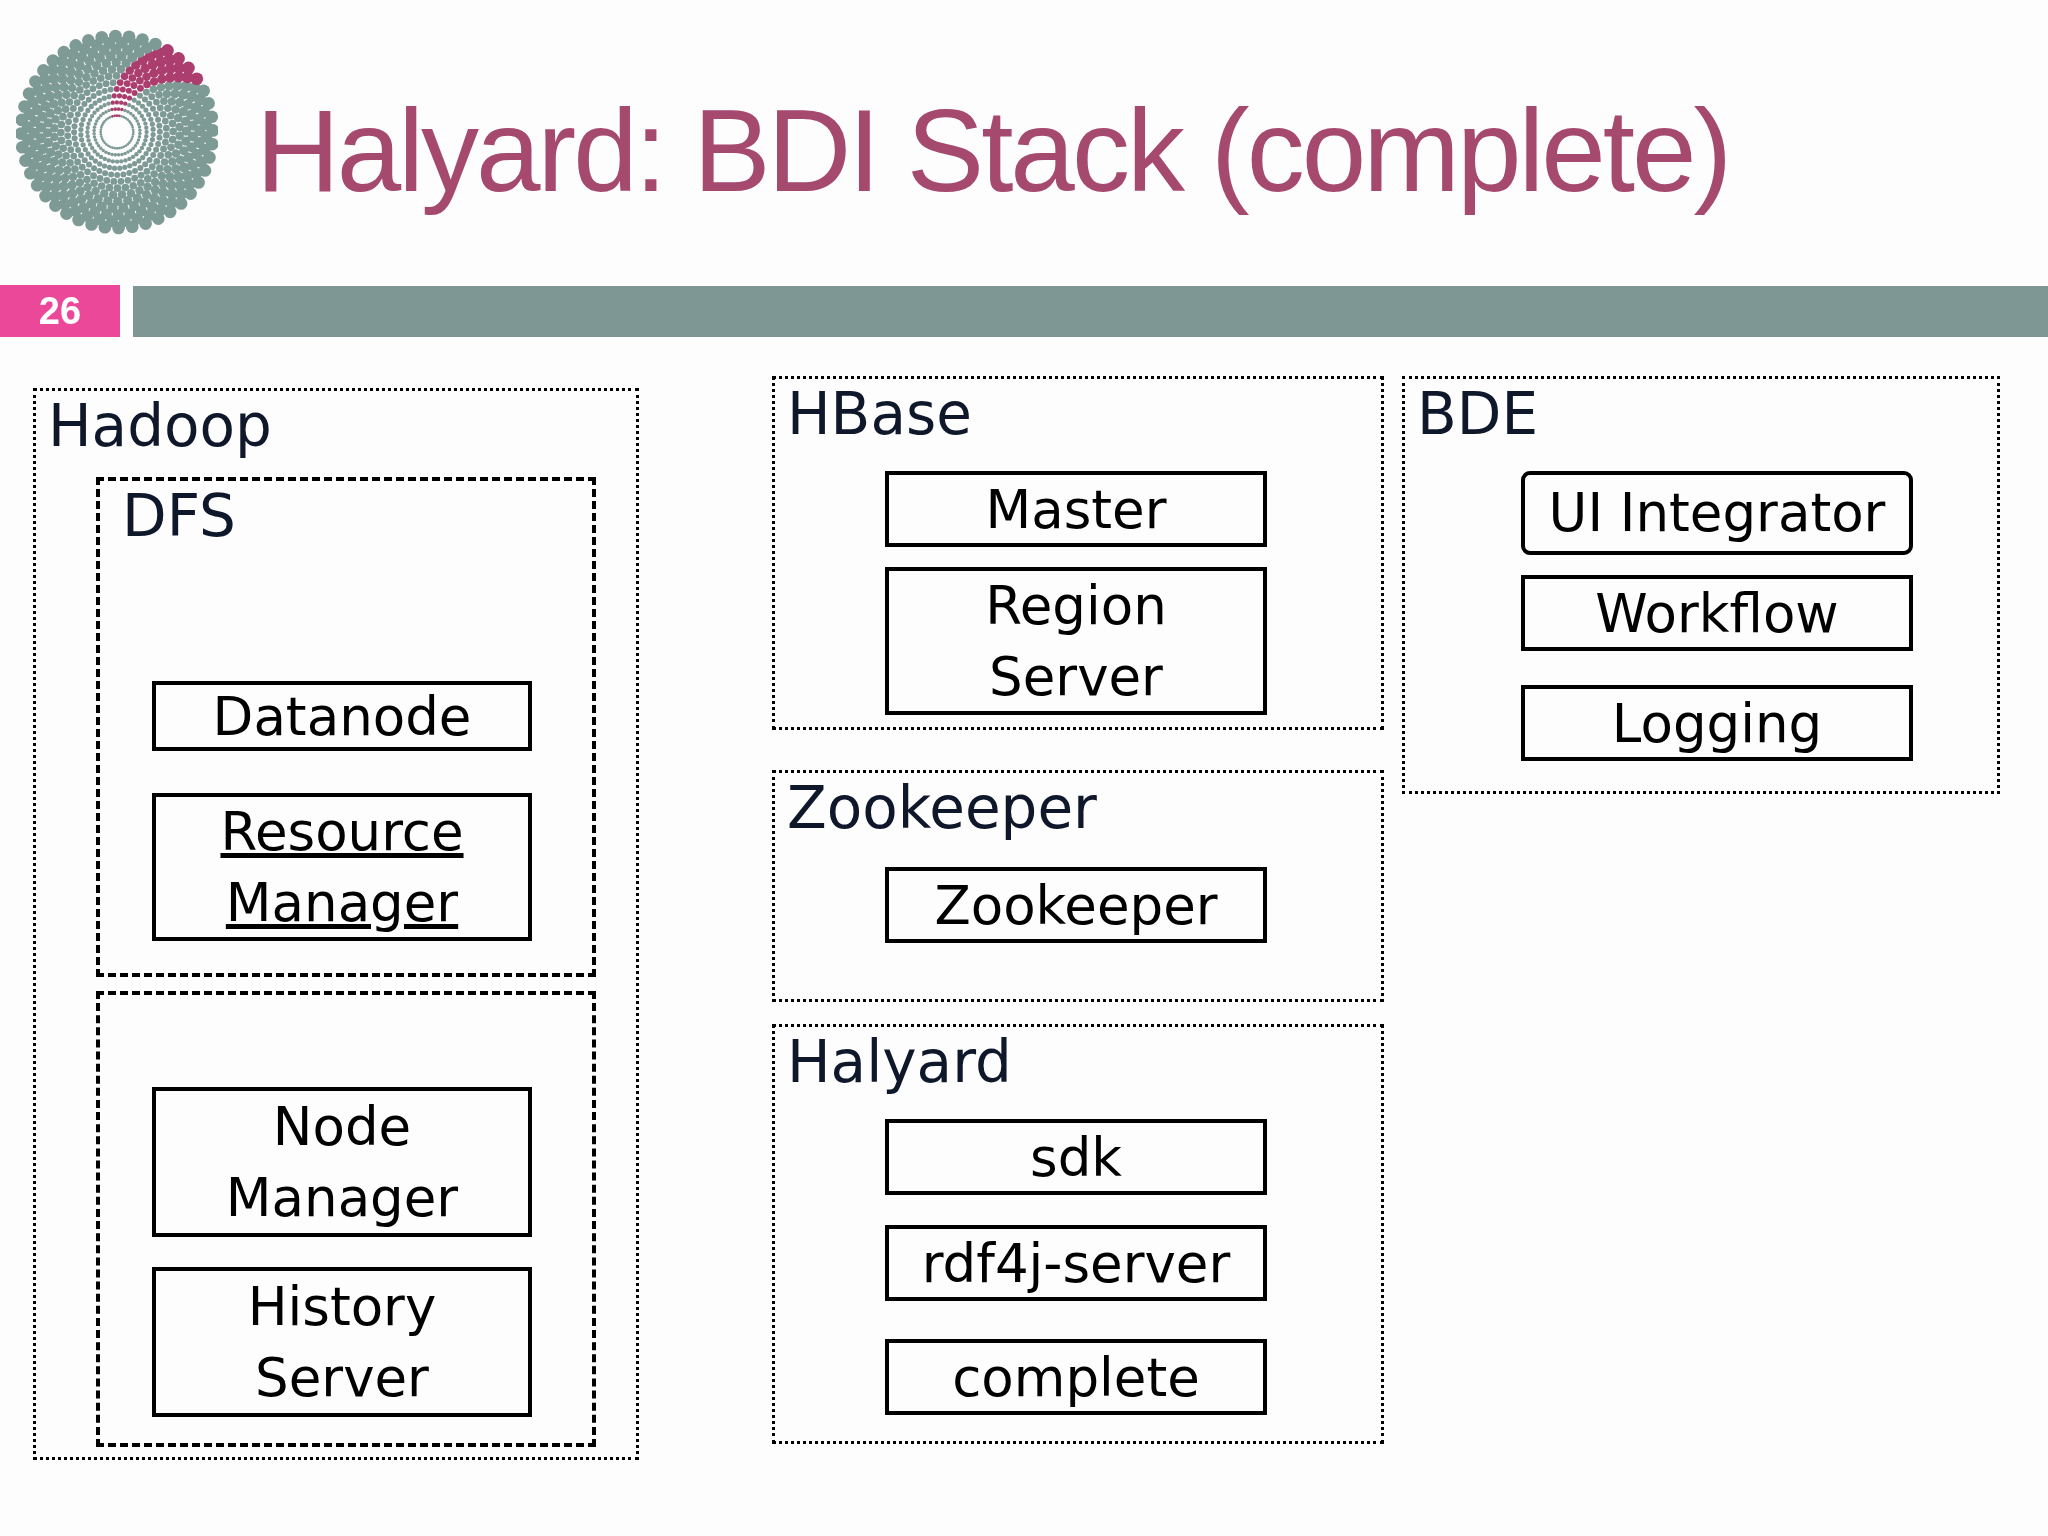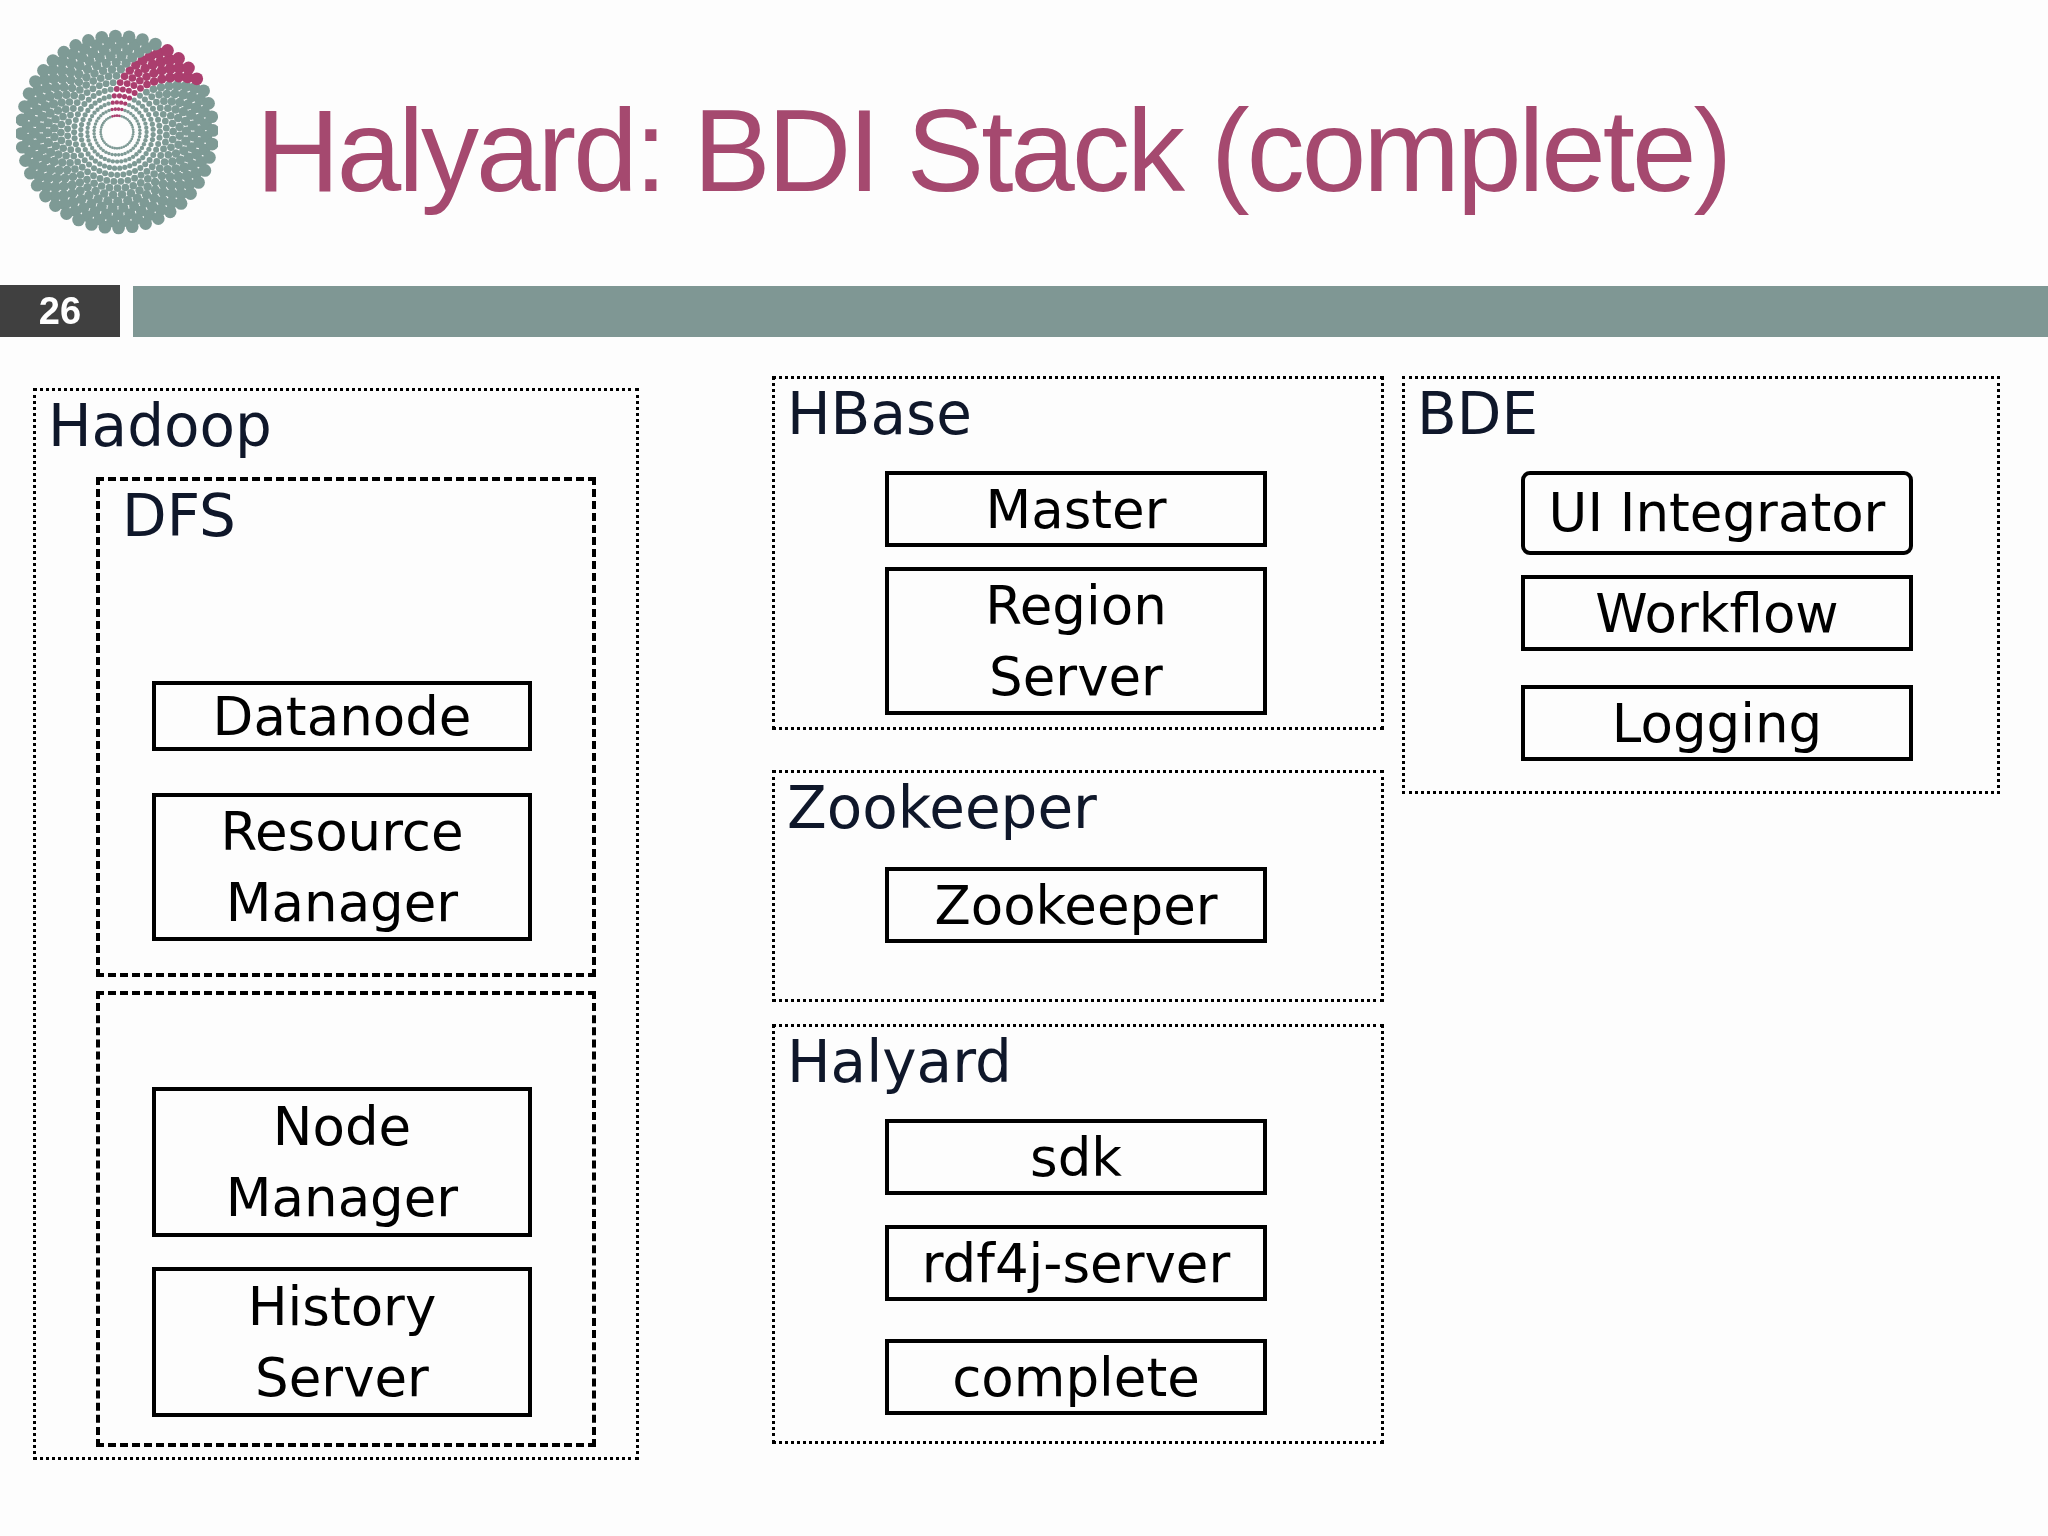--- a/index.html
+++ b/index.html
@@ -61,21 +61,21 @@
   #dfs       { left:60px;   top:86px;  width:492px; height:492px;  }
   #yarn      { left:60px;   top:600px; width:492px; height:448px;  }
   #hbase     { left:772px;  top:376px; width:606px; height:348px;  }
   #zookeeper { left:772px;  top:770px; width:606px; height:226px;  }
   #halyard   { left:772px;  top:1024px;width:606px; height:414px;  }
   #bde       { left:1402px; top:376px; width:592px; height:412px;  }
 
   
   #box-namenode    { left:52px;  top:86px;  width:380px; height:70px;  }
   #box-datanode    { left:52px;  top:200px; width:380px; height:70px;  }
-  #box-resource-mgr{ left:52px;  top:312px; width:380px; height:148px; }
+  #box-resource-mgr{ left:52px;  top:312px; width:380px; height:148px;text-decoration:underline; }
   #box-node-mgr    { left:52px;  top:92px;  width:380px; height:150px; }
   #box-history-srv { left:52px;  top:272px; width:380px; height:150px; }
   #box-master      { left:110px; top:92px;  width:382px; height:76px;  }
   #box-region-srv  { left:110px; top:188px; width:382px; height:148px; }
   #box-zookeeper   { left:110px; top:94px;  width:382px; height:76px;  }
   #box-sdk         { left:110px; top:92px;  width:382px; height:76px;  }
   #box-rdf4j       { left:110px; top:198px; width:382px; height:76px;  }
   #box-workbench   { left:110px; top:312px; width:382px; height:76px;  }
   #box-ui-int      { left:116px; top:92px;  width:392px; height:84px;border-radius:9px;  }
   #box-workflow    { left:116px; top:196px; width:392px; height:76px;  }
@@ -658,21 +658,21 @@
         <circle cx="155.5" cy="147.3" r="4.71" fill="#7e9a95"></circle>
         <circle cx="157.0" cy="155.6" r="5.13" fill="#7e9a95"></circle>
         <circle cx="157.6" cy="164.3" r="5.55" fill="#7e9a95"></circle>
         <circle cx="157.2" cy="173.4" r="5.97" fill="#7e9a95"></circle>
         <circle cx="155.7" cy="182.6" r="6.39" fill="#7e9a95"></circle>
       </svg>
   </div>
 
   <div id="title" style="color: rgb(165, 73, 111);">Halyard: BDI Stack (complete)</div>
 
-  <div id="page-badge" style="background: #404040;">26</div>
+  <div id="page-badge" style="background: #ec4899;">26</div>
   <div id="header-bar" style="background: rgb(127, 151, 148);"></div>
 
   <div id="hadoop" class="group">
     <div class="glabel">Hadoop</div>
 
     <div id="dfs" class="subgroup">
       <div class="glabel sublabel">DFS</div>
       <div id="box-datanode" class="cbox">Datanode</div>
       <div id="box-resource-mgr" class="cbox">Resource Manager</div>
     </div>

